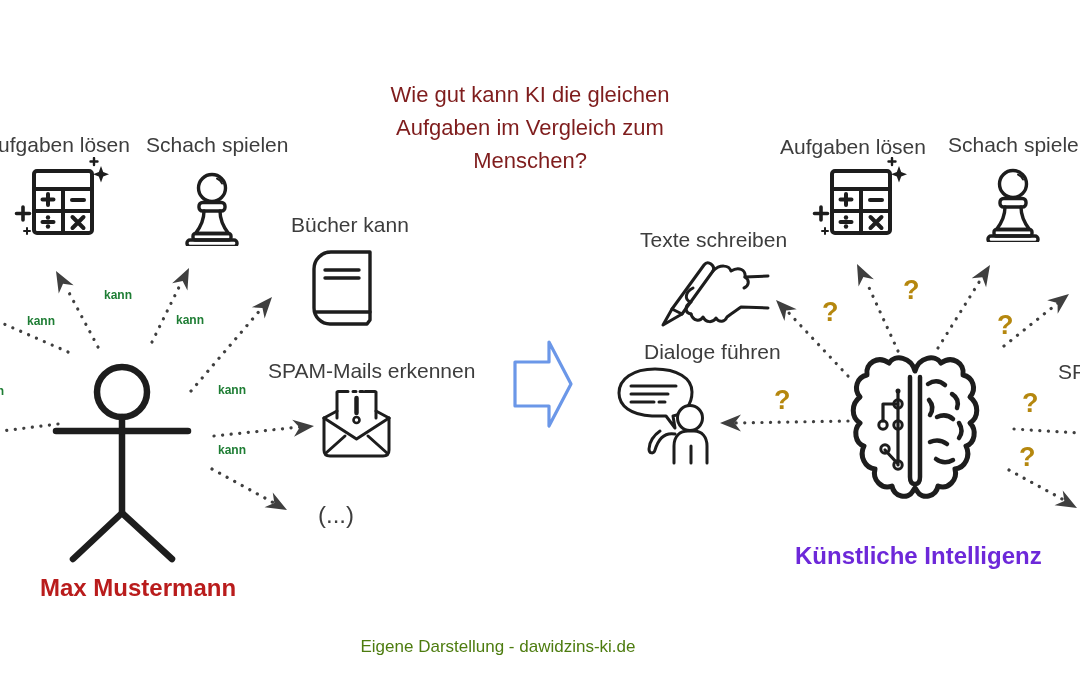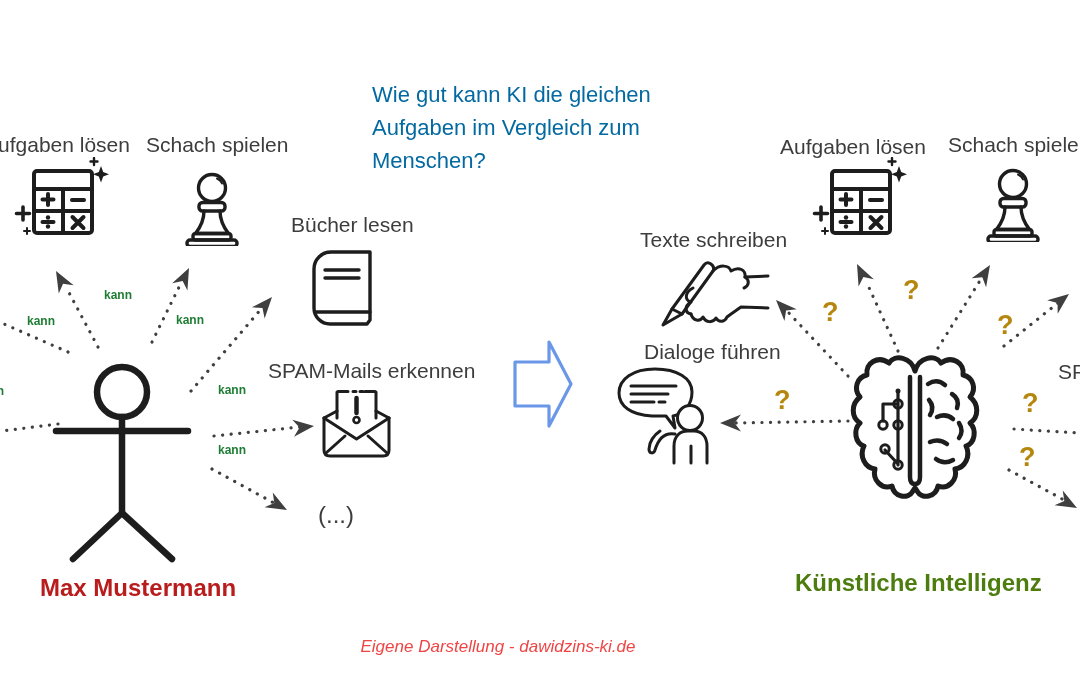--- a/index.html
+++ b/index.html
@@ -3,23 +3,23 @@
 <meta charset="utf-8">
 <style>
   html,body{margin:0;padding:0}
   body{width:1080px;height:675px;position:relative;overflow:hidden;background:#fff;
        font-family:"Liberation Sans","DejaVu Sans",sans-serif;color:#3d3d3d}
   .abs{position:absolute;white-space:nowrap}
   .task{font-size:21px;color:#3d3d3d}
   .kann{font-size:12px;font-weight:bold;color:#1e7d34}
   .qmark{font-size:27px;font-weight:bold;color:#b5870e}
   .name{font-size:24px;font-weight:bold}
-  .title{left:372px;top:78px;width:316px;font-size:22px;line-height:33px;text-align:left;
-         color:#0369a1;white-space:normal}
-  .caption{left:0;top:637px;width:996px;text-align:center;font-size:17px;font-style:italic;color:#ef4444}
+  .title{left:372px;top:78px;width:316px;font-size:22px;line-height:33px;text-align:center;
+         color:#7f1d1d;white-space:normal}
+  .caption{left:0;top:637px;width:996px;text-align:center;font-size:17px;color:#4d7c0f}
   svg.icon{position:absolute;overflow:visible}
   .ln{stroke:#1d1d1d;fill:none;stroke-linecap:round;stroke-linejoin:round}
 </style>
 </head>
 <body>
 
 <svg width="0" height="0" style="position:absolute">
   <defs>
     <symbol id="sym-calc" viewBox="0 0 96 88">
       <g class="ln" stroke-width="4">
@@ -169,21 +169,21 @@
     <path d="M107,76 Q112,84 107,91"></path>
     <path d="M78,95 Q87,91 95,97"></path>
     <path d="M84,112 Q92,118 101,113"></path>
   </g>
 </svg>
 
 <div class="abs title">Wie gut kann KI die gleichen Aufgaben im Vergleich zum Menschen?</div>
 
 <div class="abs task" style="left:-16px;top:133px">Aufgaben lösen</div>
 <div class="abs task" style="left:146px;top:133px">Schach spielen</div>
-<div class="abs task" style="left:291px;top:213px">Bücher lesen</div>
+<div class="abs task" style="left:291px;top:213px">Bücher kann</div>
 <div class="abs task" style="left:268px;top:359px">SPAM-Mails erkennen</div>
 <div class="abs task" style="left:318px;top:501px;font-size:24px">(...)</div>
 
 <div class="abs kann" style="left:104px;top:288px">kann</div>
 <div class="abs kann" style="left:27px;top:314px">kann</div>
 <div class="abs kann" style="left:176px;top:313px">kann</div>
 <div class="abs kann" style="left:-24px;top:384px">kann</div>
 <div class="abs kann" style="left:218px;top:383px">kann</div>
 <div class="abs kann" style="left:218px;top:443px">kann</div>
 
@@ -202,15 +202,15 @@
     <use href="#sym-pawn"></use>
   </svg>
 
 <div class="abs qmark" style="left:822px;top:297px">?</div>
 <div class="abs qmark" style="left:903px;top:275px">?</div>
 <div class="abs qmark" style="left:997px;top:310px">?</div>
 <div class="abs qmark" style="left:1022px;top:388px">?</div>
 <div class="abs qmark" style="left:1019px;top:442px">?</div>
 <div class="abs qmark" style="left:774px;top:385px">?</div>
 
-<div class="abs name" style="left:795px;top:569px;color:#4d7c0f">Künstliche Intelligenz</div>
+<div class="abs name" style="left:795px;top:542px;color:#6d28d9">Künstliche Intelligenz</div>
 
 <div class="abs caption">Eigene Darstellung - dawidzins-ki.de</div>
 
 </body></html>

